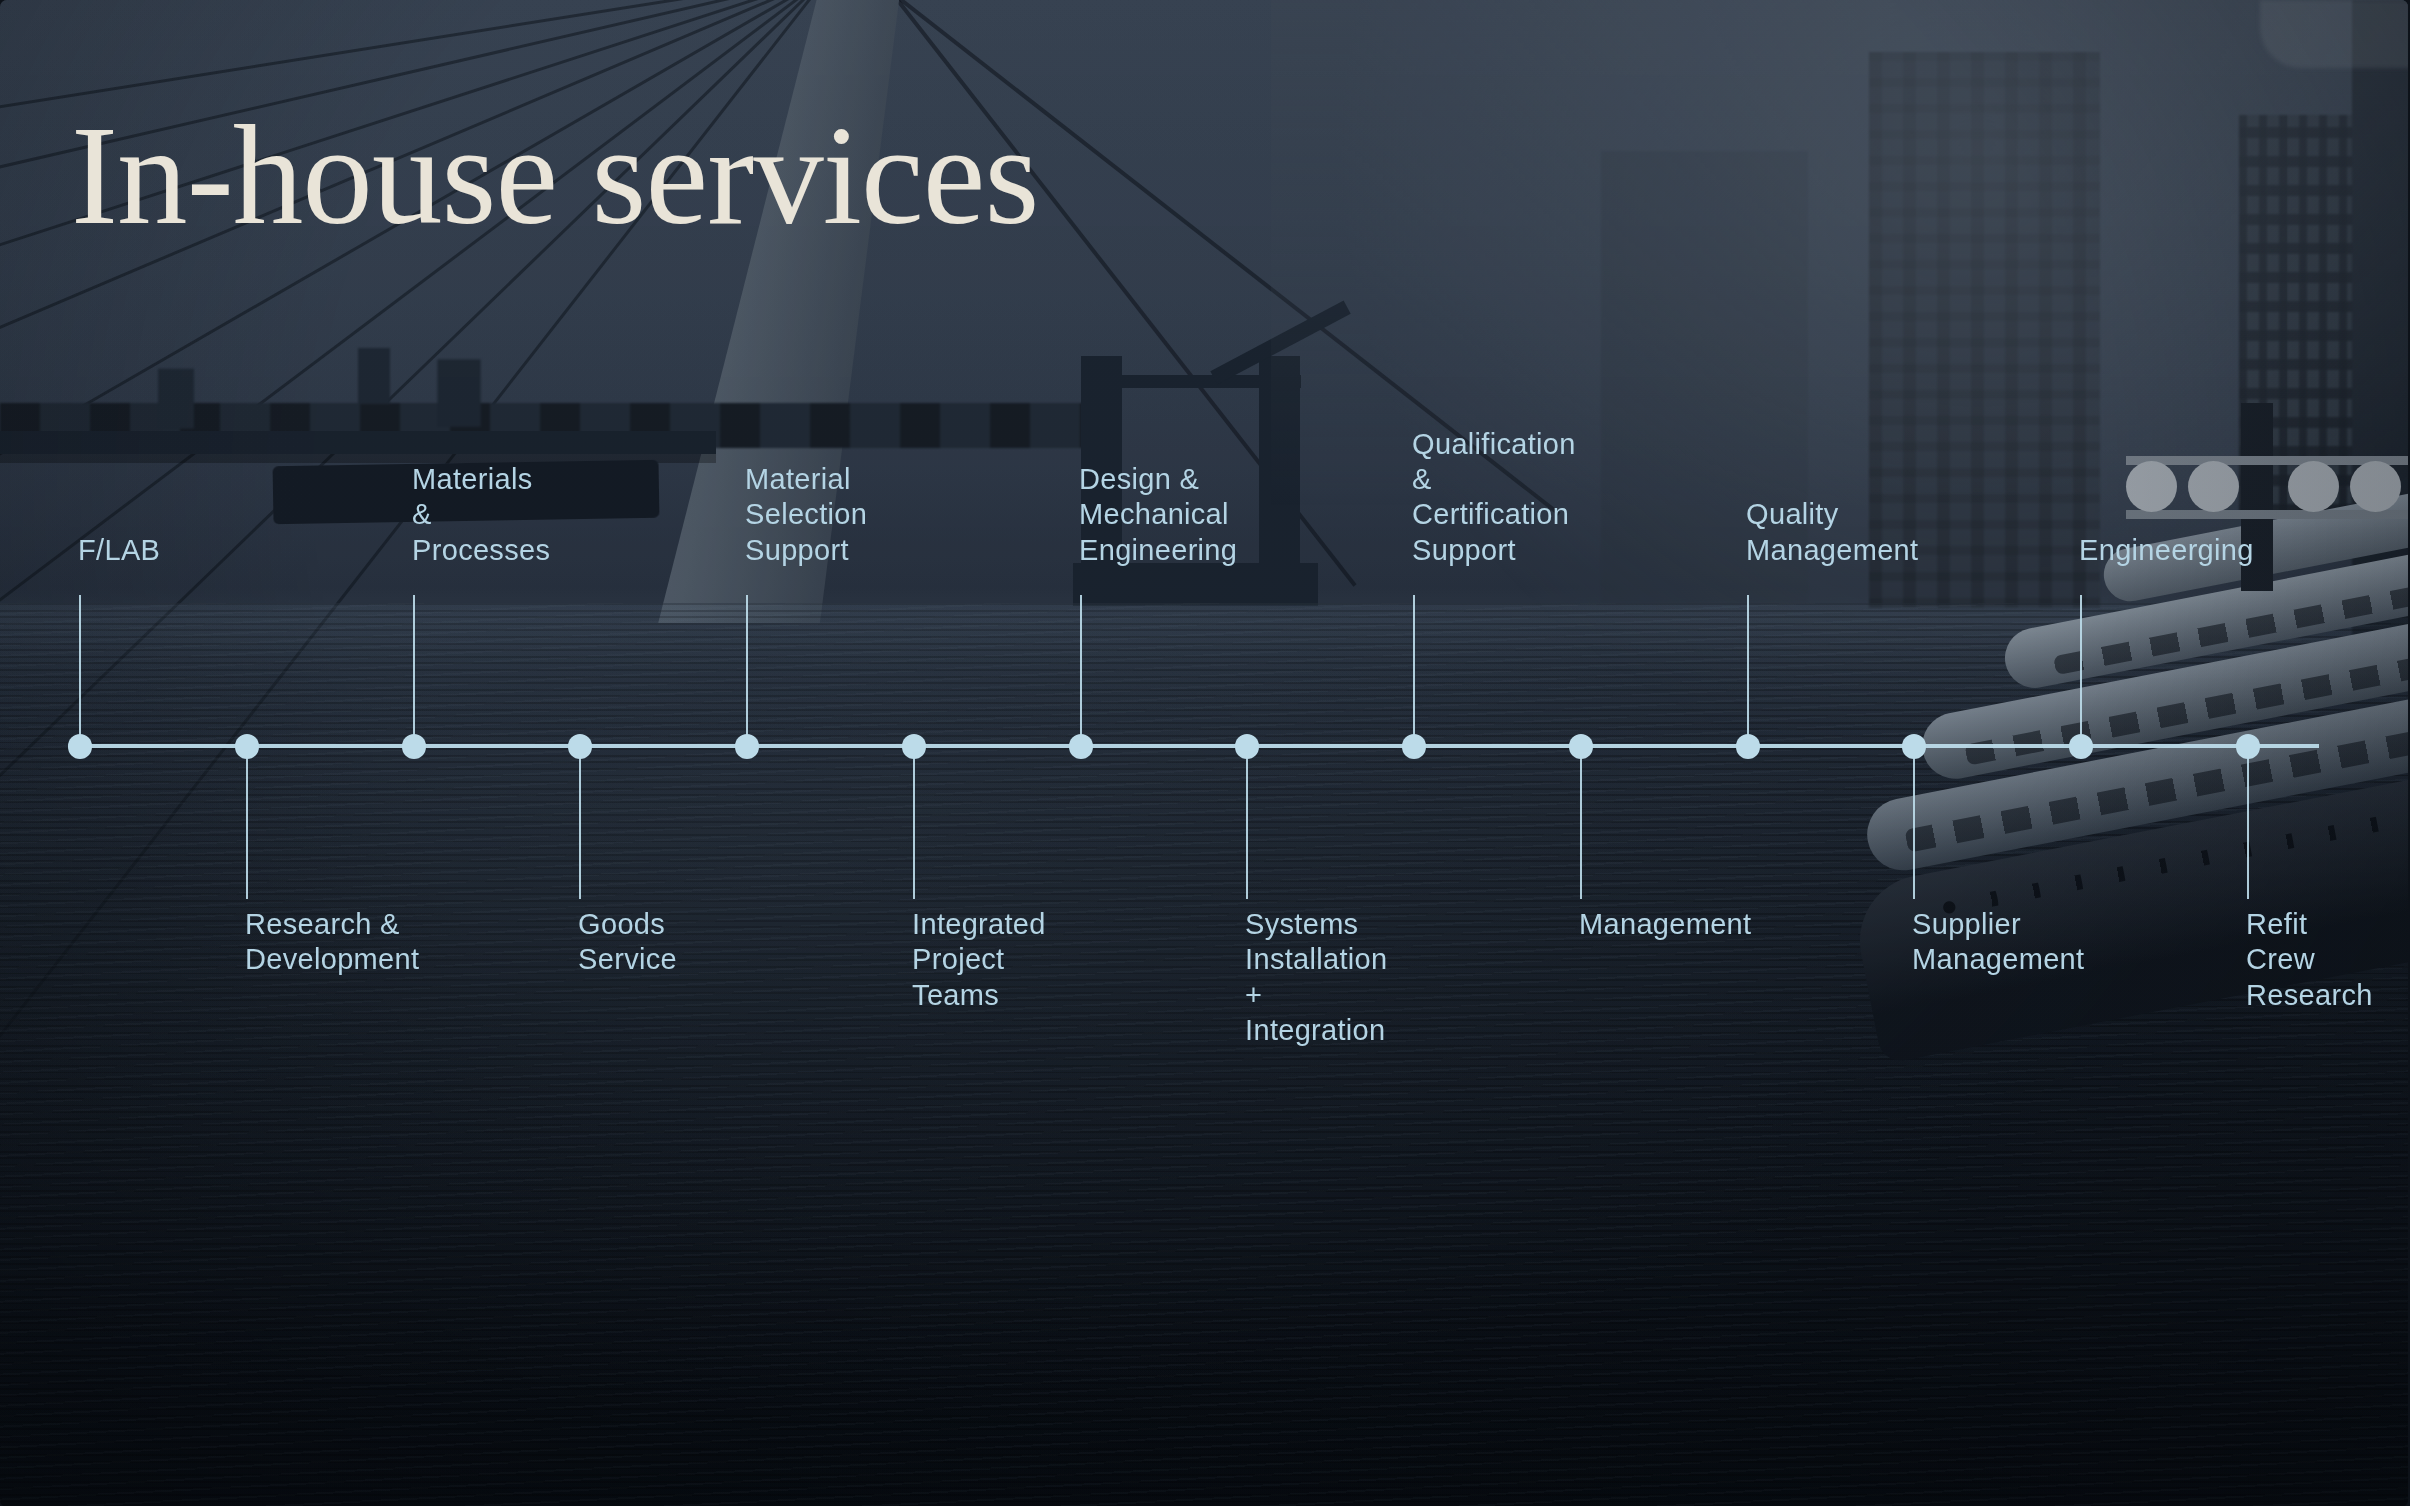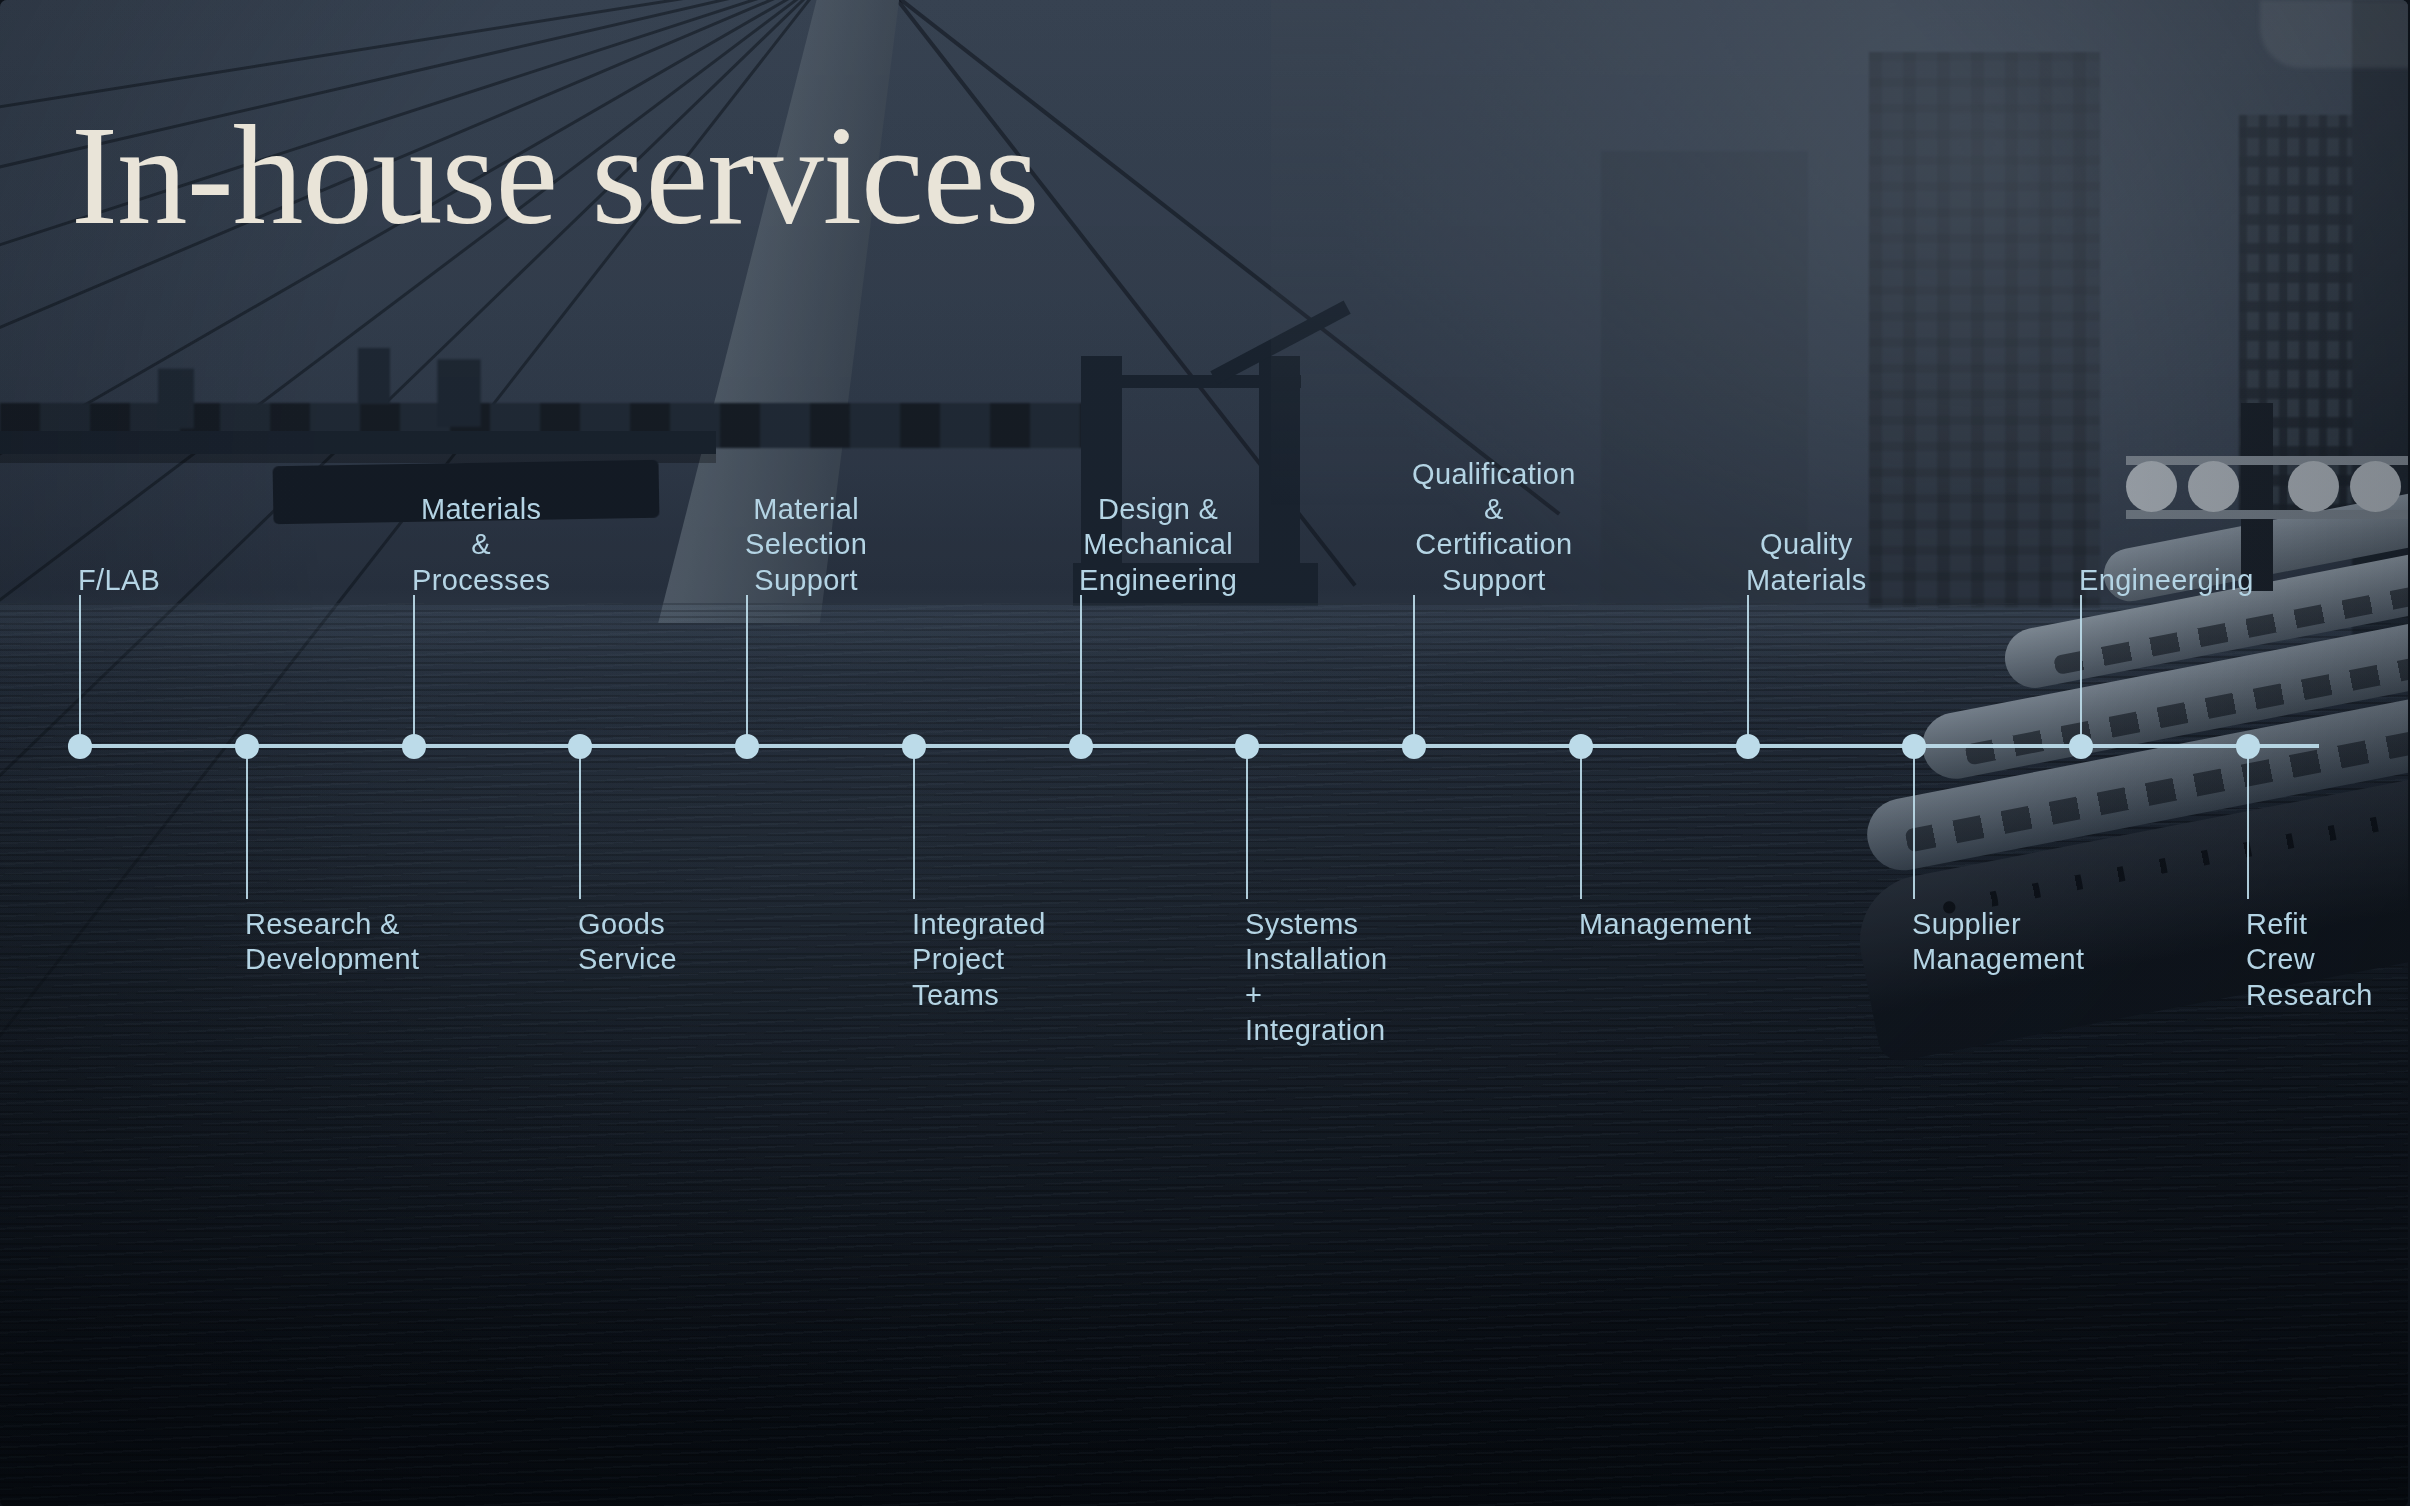--- a/index.html
+++ b/index.html
@@ -109,21 +109,21 @@
   .timeline{position:absolute;inset:0;z-index:5;}
   .hline{position:absolute;left:80px;top:744px;width:2239px;height:3.8px;
     background:var(--accent,#bcdbe9);opacity:.95;}
   .node{position:absolute;top:0;height:100%;width:0;}
   .node .vline{position:absolute;left:-1.4px;width:2.8px;background:var(--accent,#bcdbe9);opacity:.92;}
   .node.above .vline{top:595px;height:151px;}
   .node.below .vline{top:746px;height:153px;}
   .node .dot{position:absolute;left:-12.2px;top:734px;width:24.5px;height:24.5px;border-radius:50%;
     background:var(--accent,#bcdbe9);}
   .node .text{position:absolute;left:-1.9px;white-space:pre-line;}
-  .node.above .text{bottom:909px;text-align:center;}
+  .node.above .text{bottom:939px;}
   .node.below .text{top:907px;}
   .node .label{font-size:29px;line-height:1.22;letter-spacing:0.3px;color:var(--label,#b4d4e4);}
   .node .sub{font-size:23.5px;line-height:1.26;letter-spacing:0.2px;margin-top:4.7px;
     color:var(--label,#b4d4e4);}
 </style>
 </head>
 <body>
 
 <div id="canvas">
 
@@ -246,21 +246,21 @@
       </div>
       <div class="node below" style="left: 1581px;">
         <i class="vline"></i>
         <i class="dot"></i>
         <div class="text"><div class="label">Management</div></div>
       </div>
       <div class="node above" style="left: 1748px;">
         <i class="vline"></i>
         <i class="dot"></i>
         <div class="text"><div class="label">Quality
-Materials</div></div>
+Management</div></div>
       </div>
       <div class="node below" style="left: 1914px;">
         <i class="vline"></i>
         <i class="dot"></i>
         <div class="text"><div class="label">Supplier
 Management</div></div>
       </div>
       <div class="node above" style="left: 2081px;">
         <i class="vline"></i>
         <i class="dot"></i>

